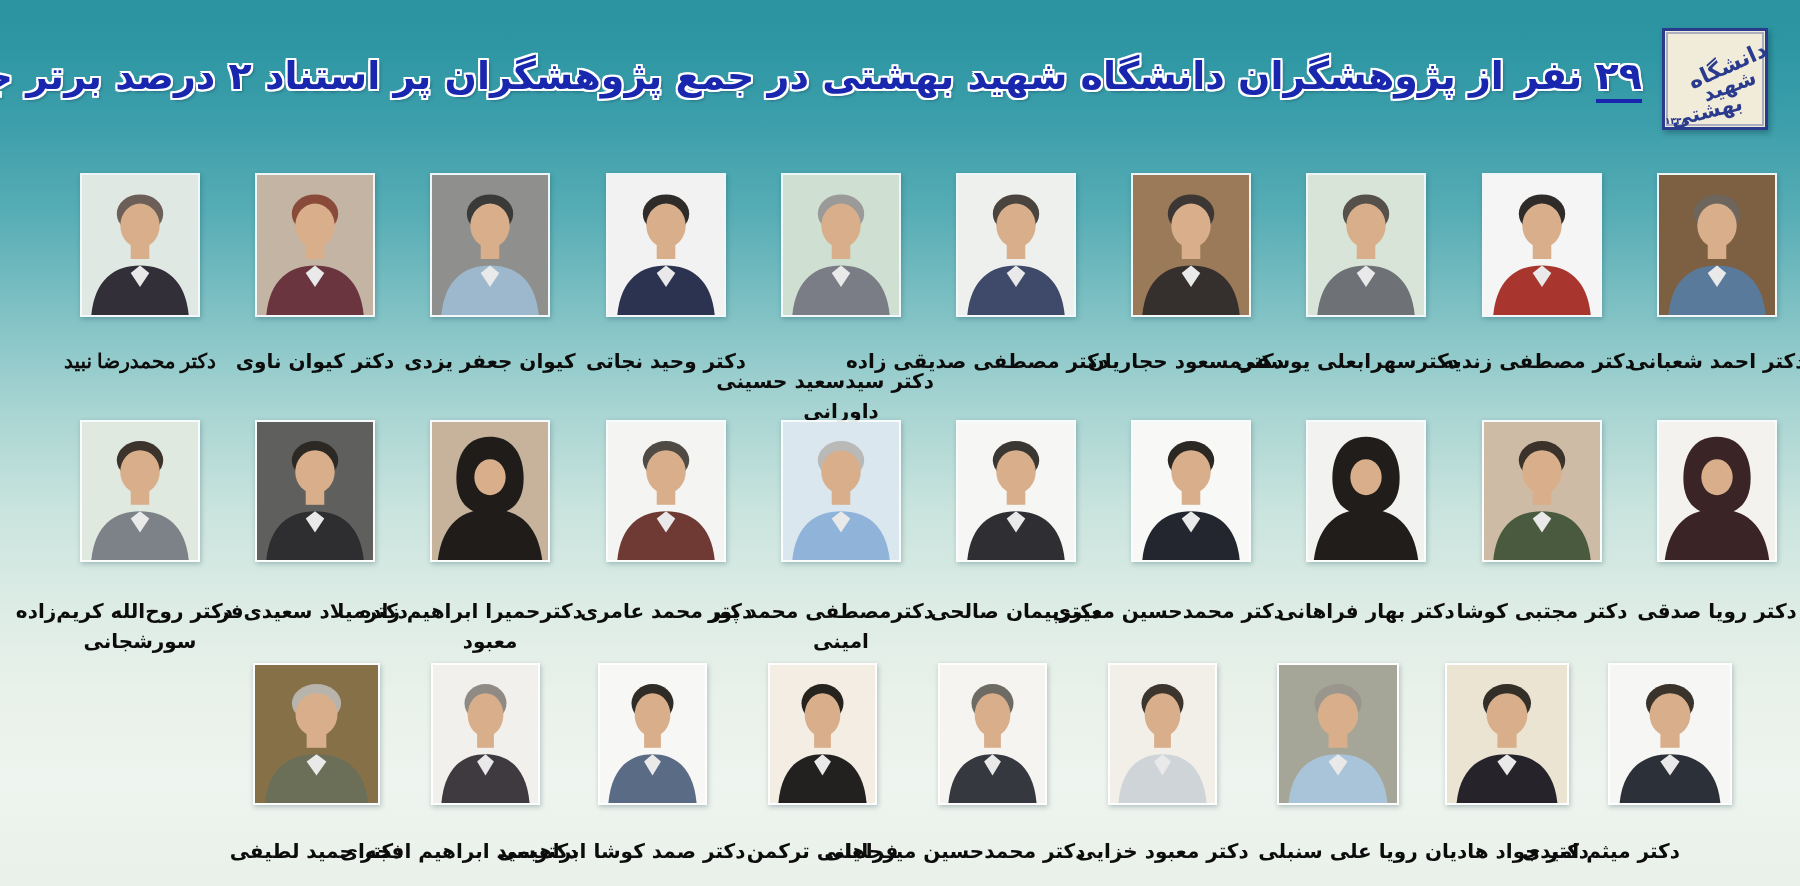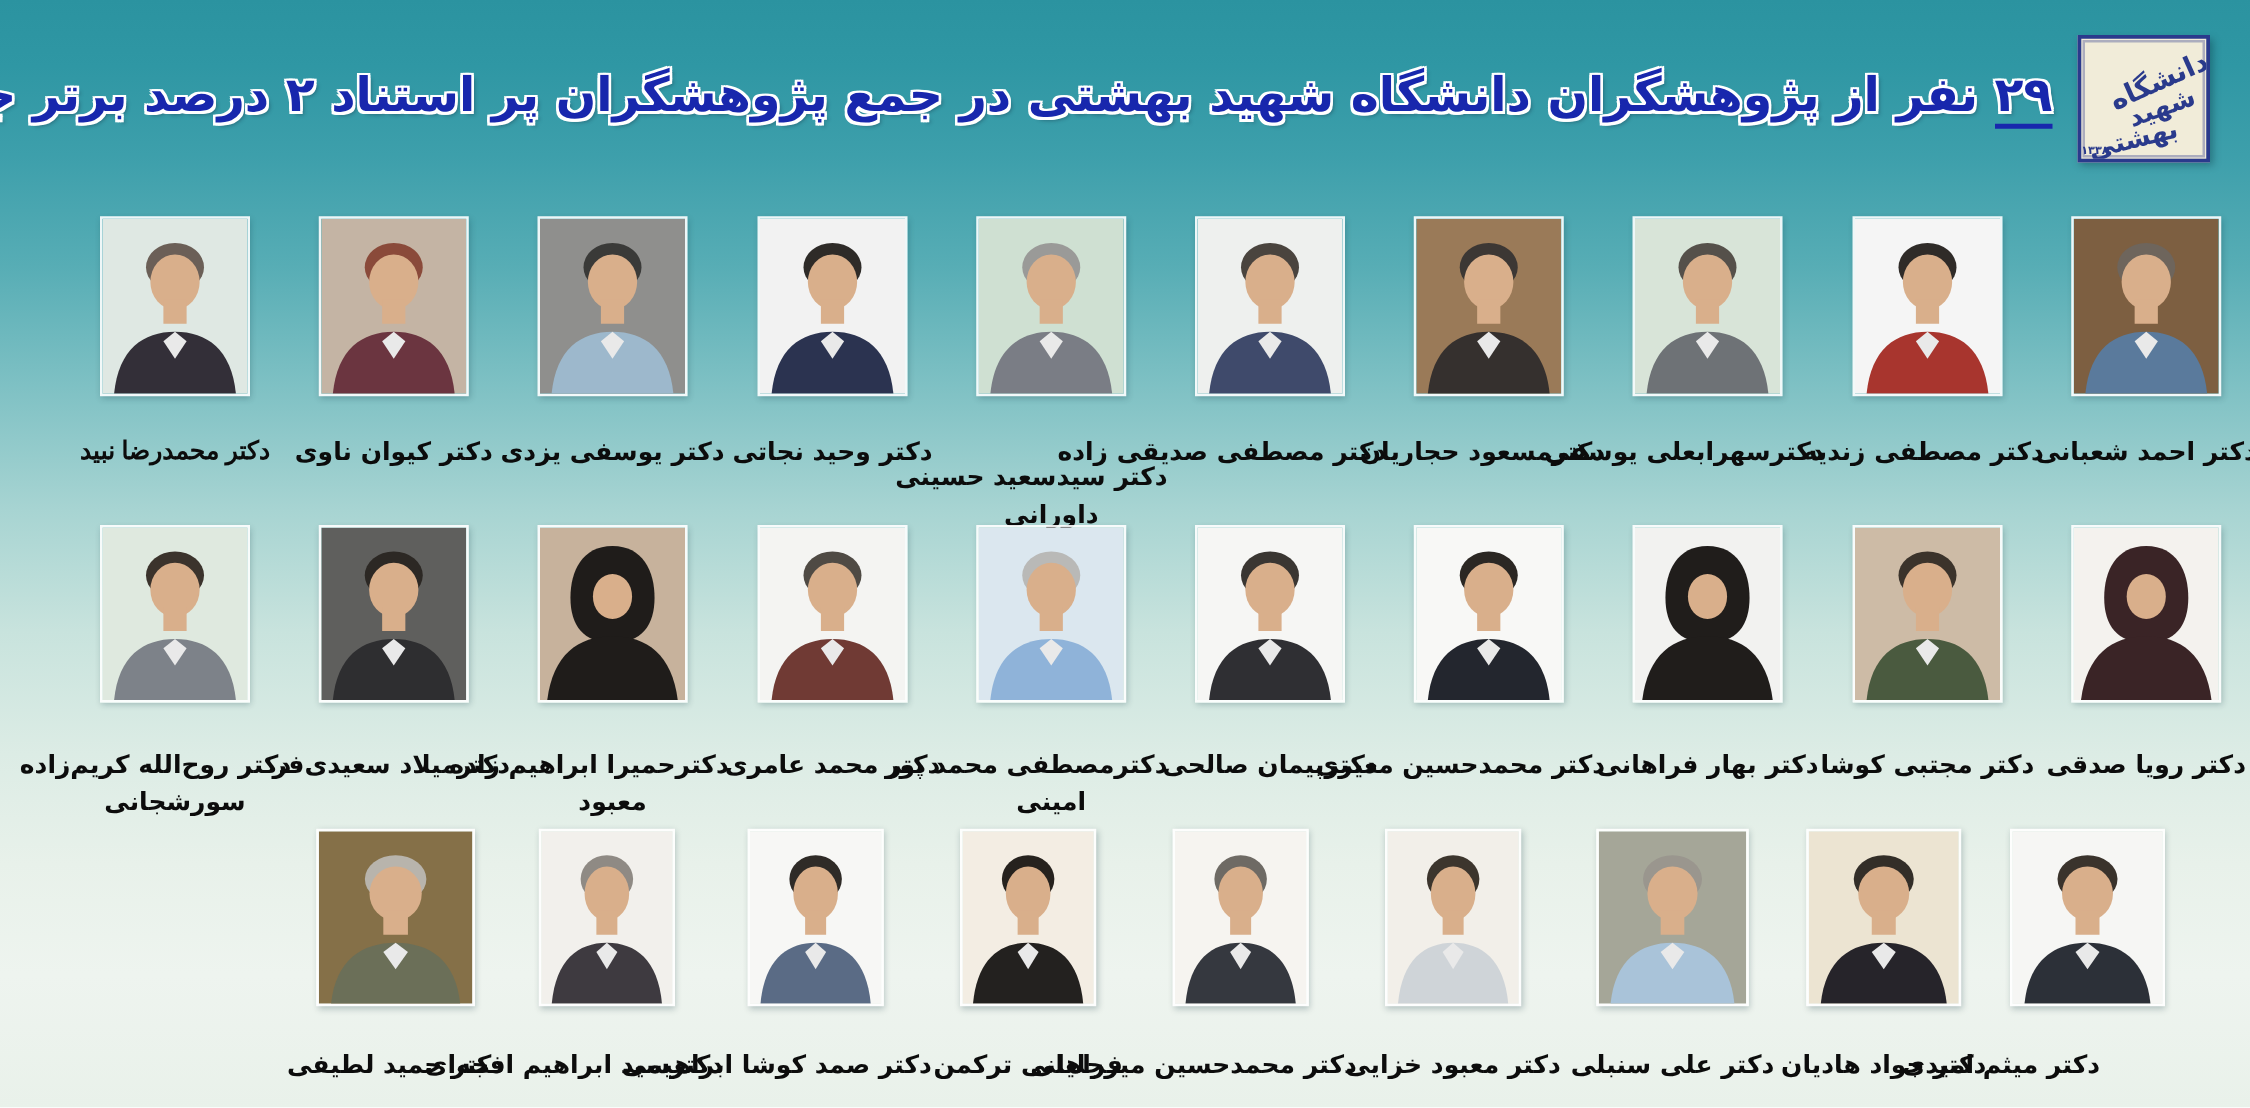--- a/index.html
+++ b/index.html
@@ -109,21 +109,21 @@
       <div class="photo" style="left: 430px; top: 173px; width: 120px; height: 144px;">
         <svg viewBox="0 0 100 130" preserveAspectRatio="none">
     <rect x="0" y="0" width="100" height="130" fill="#8f8f8d"></rect>
     <ellipse cx="50" cy="36" rx="20" ry="18" fill="#3a3a38"></ellipse>
     <ellipse cx="50" cy="47" rx="17" ry="20.5" fill="#d9af8b"></ellipse>
     <rect x="42" y="60" width="16" height="18" fill="#d9af8b"></rect>
     <path d="M8,130 C11,97 28,84 50,84 C72,84 89,97 92,130 Z" fill="#9db8cc"></path>
     <path d="M50,84 L58,91 L50,104 L42,91 Z" fill="#e9e9e9"></path>
   </svg>
       </div>
-      <div class="pname" style="left: 397px; top: 346px;">دکتر یوسفی یزدی</div>
+      <div class="pname" style="left: 397px; top: 346px;">کیوان جعفر یزدی</div>
       <div class="photo" style="left: 606px; top: 173px; width: 120px; height: 144px;">
         <svg viewBox="0 0 100 130" preserveAspectRatio="none">
     <rect x="0" y="0" width="100" height="130" fill="#f2f2f2"></rect>
     <ellipse cx="50" cy="36" rx="20" ry="18" fill="#2e2b28"></ellipse>
     <ellipse cx="50" cy="47" rx="17" ry="20.5" fill="#d9af8b"></ellipse>
     <rect x="42" y="60" width="16" height="18" fill="#d9af8b"></rect>
     <path d="M8,130 C11,97 28,84 50,84 C72,84 89,97 92,130 Z" fill="#2b3350"></path>
     <path d="M50,84 L58,91 L50,104 L42,91 Z" fill="#e9e9e9"></path>
   </svg>
       </div>
@@ -367,21 +367,21 @@
       <div class="photo" style="left: 1277px; top: 663px; width: 122px; height: 142px;">
         <svg viewBox="0 0 100 130" preserveAspectRatio="none">
     <rect x="0" y="0" width="100" height="130" fill="#a5a698"></rect>
     <ellipse cx="50" cy="36" rx="20" ry="18" fill="#9a968e"></ellipse>
     <ellipse cx="50" cy="47" rx="17" ry="20.5" fill="#d9af8b"></ellipse>
     <rect x="42" y="60" width="16" height="18" fill="#d9af8b"></rect>
     <path d="M8,130 C11,97 28,84 50,84 C72,84 89,97 92,130 Z" fill="#a9c3d9"></path>
     <path d="M50,84 L58,91 L50,104 L42,91 Z" fill="#e9e9e9"></path>
   </svg>
       </div>
-      <div class="pname" style="left: 1245px; top: 836px;">دکتر علی سنبلی</div>
+      <div class="pname" style="left: 1245px; top: 836px;">رویا علی سنبلی</div>
       <div class="photo" style="left: 1445px; top: 663px; width: 124px; height: 142px;">
         <svg viewBox="0 0 100 130" preserveAspectRatio="none">
     <rect x="0" y="0" width="100" height="130" fill="#ece4d2"></rect>
     <ellipse cx="50" cy="36" rx="20" ry="18" fill="#332e28"></ellipse>
     <ellipse cx="50" cy="47" rx="17" ry="20.5" fill="#d9af8b"></ellipse>
     <rect x="42" y="60" width="16" height="18" fill="#d9af8b"></rect>
     <path d="M8,130 C11,97 28,84 50,84 C72,84 89,97 92,130 Z" fill="#26242a"></path>
     <path d="M50,84 L58,91 L50,104 L42,91 Z" fill="#e9e9e9"></path>
   </svg>
       </div>

